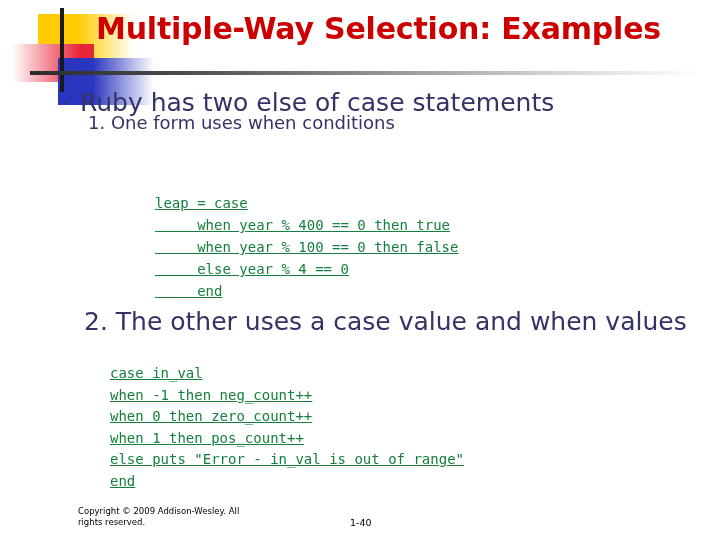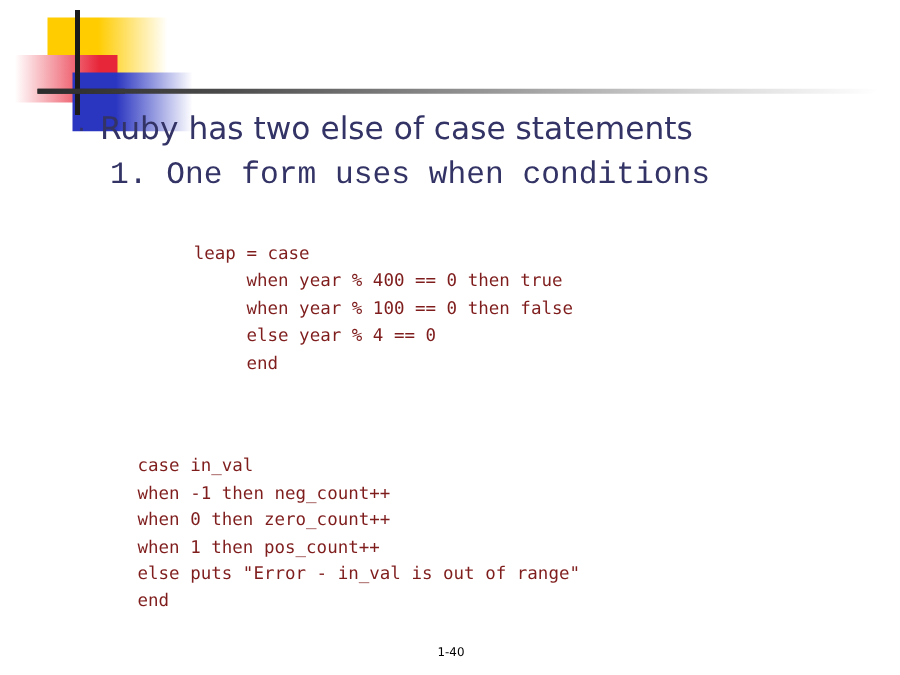--- a/index.html
+++ b/index.html
@@ -105,39 +105,39 @@
   }
   #bullet1 .dot {
     display: inline-block;
     width: 18px;
     font-size: 20px;
     line-height: 30px;
     color: #333366;
   }
   #sub1 {
     left: 88px;
-    top: 125px;
-    font-size: 25px;
-    white-space: nowrap;
-    font-family: Liberation Mono, monospace;
+    top: 112px;
+    font-size: 18px;
+    white-space: nowrap;
   }
   #sub2 {
     left: 84px;
     top: 307px;
     font-size: 25px;
     white-space: nowrap;
   }
 
   
   .code {
     position: absolute;
     font-family: "DejaVu Sans Mono", monospace;
     font-size: 14px;
-    color: #7f1d1d;
+    color: #15803d;
     white-space: pre;
+    text-decoration: underline;
   }
   #code1 {
     left: 155px;
     top: 178px;
     line-height: 22px;
   }
   #code2 {
     left: 110px;
     top: 349px;
     line-height: 21.5px;
@@ -167,39 +167,42 @@
 <div id="slide">
 
   <div id="logo">
     <div class="sq-yellow"></div>
     <div class="sq-red"></div>
     <div class="sq-blue"></div>
     <div class="line-v"></div>
     <div class="line-h-short"></div>
   </div>
 
+  <div id="title">Multiple-Way Selection: Examples</div>
 
   <div id="divider"></div>
 
   <div id="bullet1" class="bullet-row">
     <span class="dot">·</span>
     <span>Ruby has two else of case statements</span>
   </div>
 
   <div id="sub1" class="bullet-row">1. One form uses when conditions</div>
 
   <pre id="code1" class="code">leap = case
      when year % 400 == 0 then true
      when year % 100 == 0 then false
      else year % 4 == 0
      end</pre>
 
+  <div id="sub2" class="bullet-row">2. The other uses a case value and when values</div>
 
   <pre id="code2" class="code">case in_val
 when -1 then neg_count++
 when 0 then zero_count++
 when 1 then pos_count++
 else puts "Error - in_val is out of range"
 end</pre>
 
+  <div id="footer-copy">Copyright © 2009 Addison-Wesley. All rights reserved.</div>
   <div id="footer-page">1-40</div>
 
 </div>
 
 </body></html>

